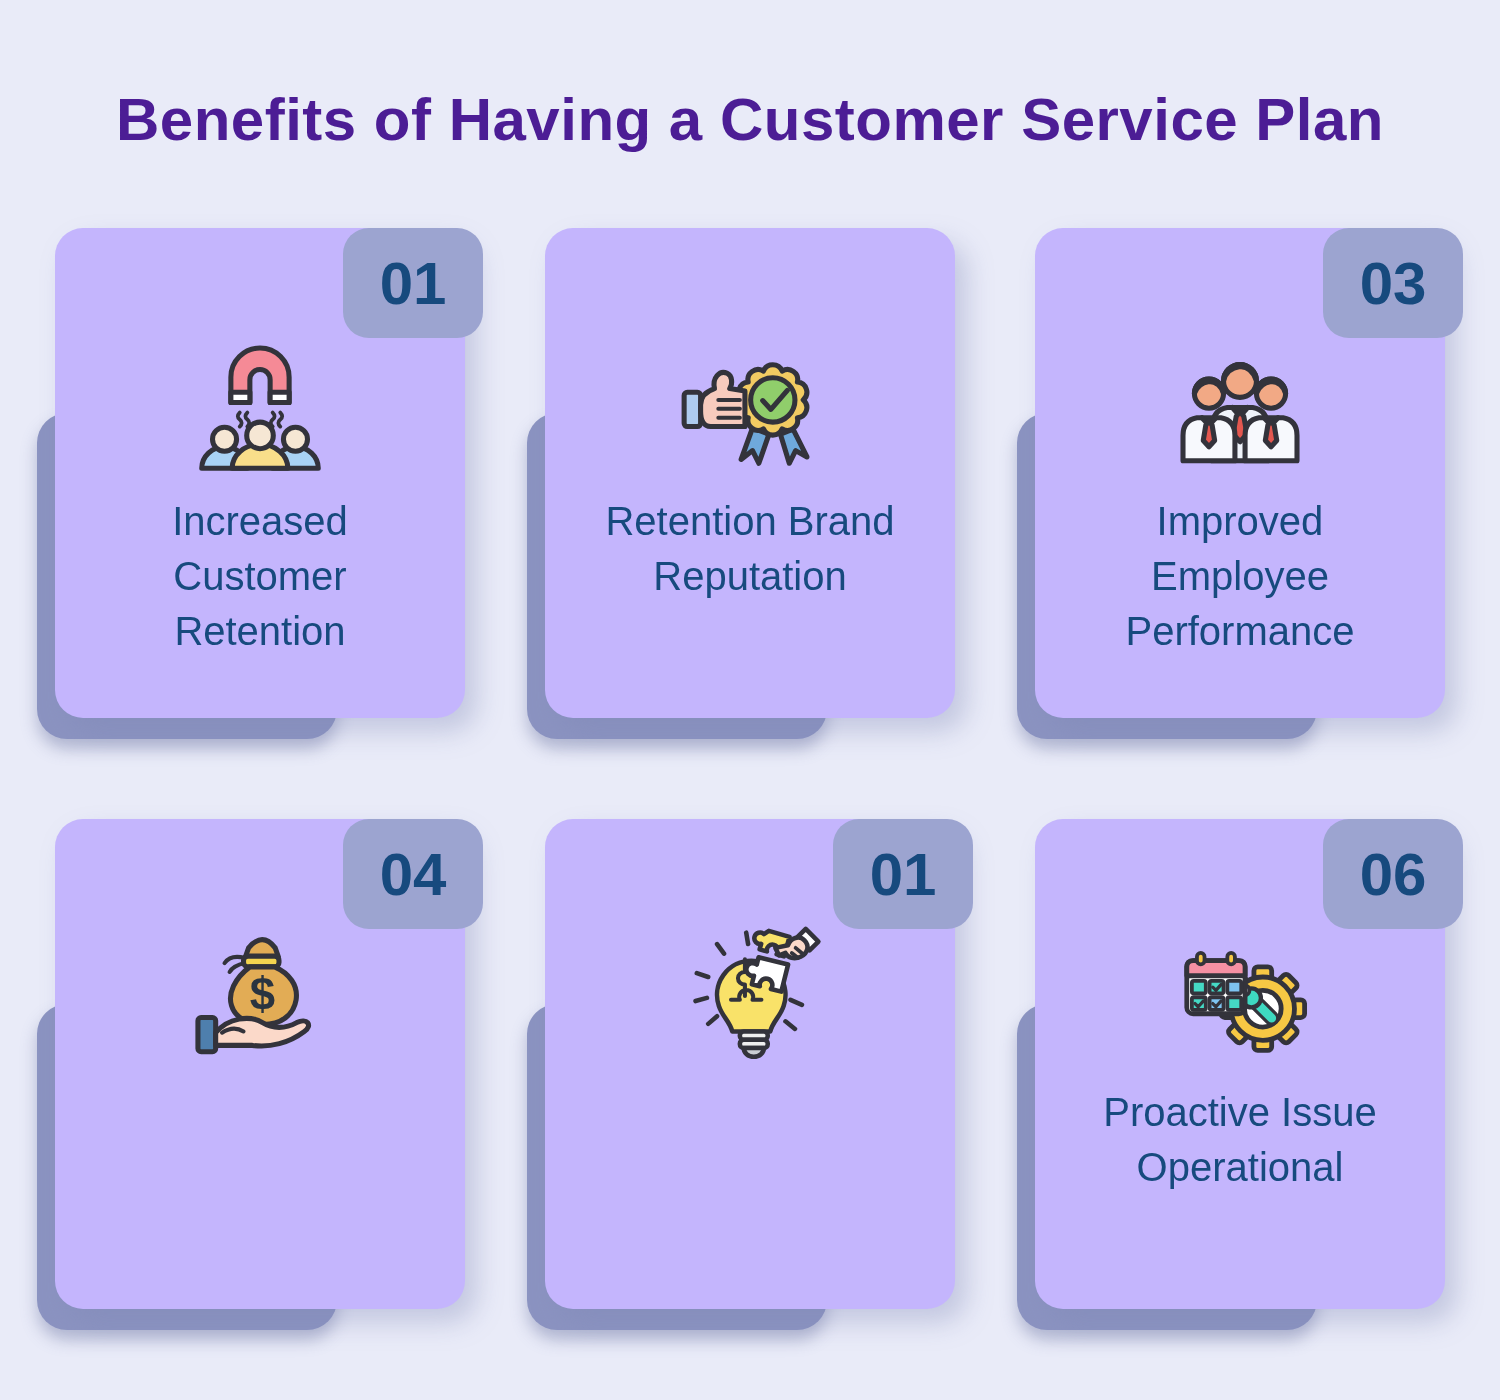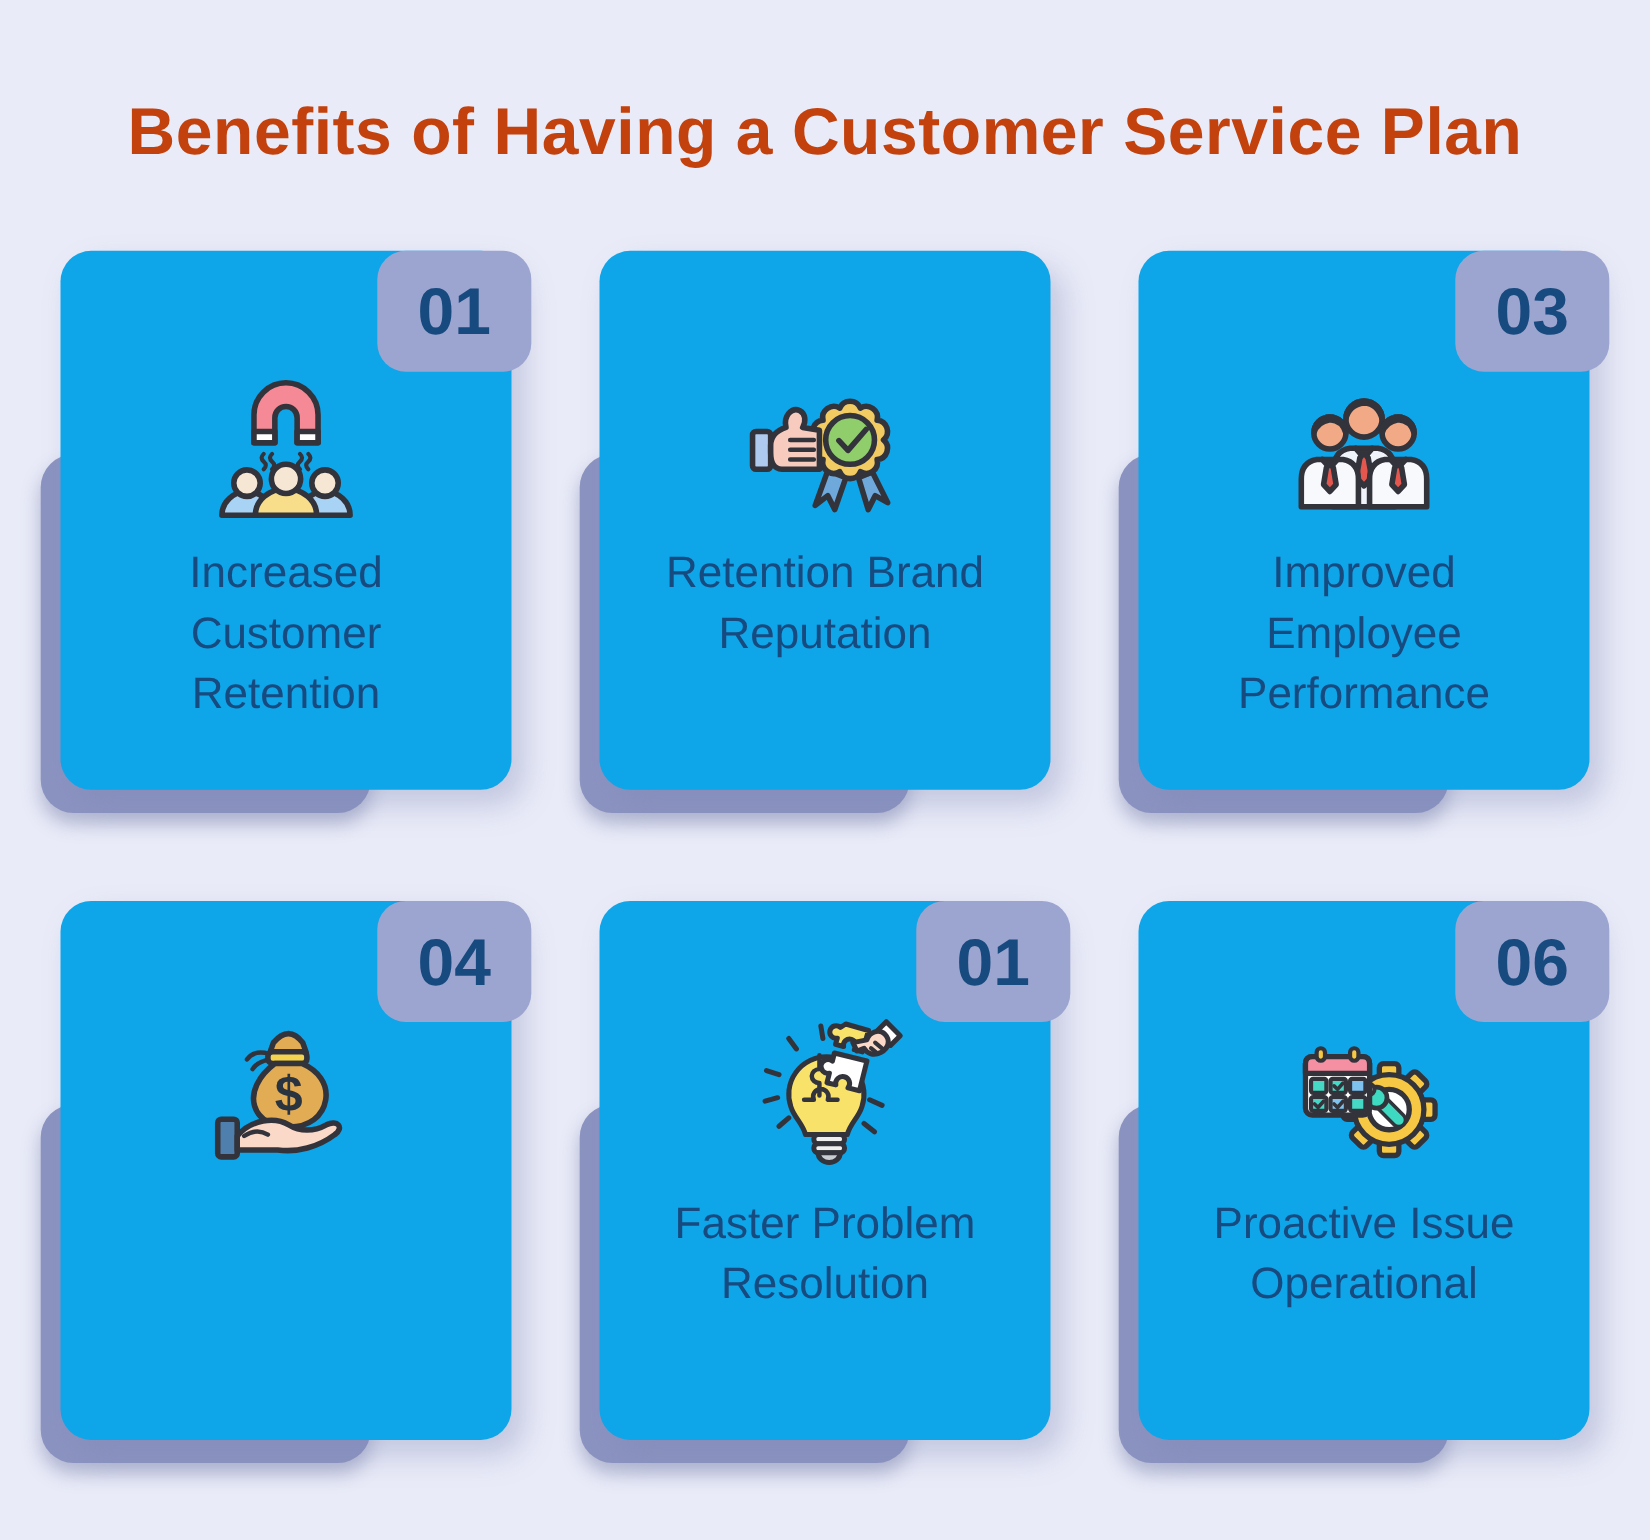--- a/index.html
+++ b/index.html
@@ -3,36 +3,36 @@
 <meta charset="utf-8">
 <style>
   html,body{margin:0;padding:0;}
   body{
     width:1500px;height:1400px;position:relative;overflow:hidden;
     background:#E9EBF8;
     font-family:"Liberation Sans","DejaVu Sans",sans-serif;
   }
   .title{
     position:absolute;top:85px;left:0;right:0;
-    text-align:center;font-size:60px;font-weight:700;color:#c2410c;
+    text-align:center;font-size:60px;font-weight:700;color:#4c1d95;
     letter-spacing:.5px;margin:0;
   }
   .grid{
     position:absolute;top:228px;left:55px;
     display:grid;grid-template-columns:repeat(3,410px);
     column-gap:80px;row-gap:101px;
   }
   .card-wrap{position:relative;width:410px;height:490px;}
   .accent{
     position:absolute;left:-18px;top:185px;width:300px;height:326px;
     background:#8B93C1;border-radius:30px;
     box-shadow:0 10px 16px rgba(110,120,165,.45);
   }
   .card{
-    position:relative;width:410px;height:490px;background:#0ea5e9;
+    position:relative;width:410px;height:490px;background:#c4b5fd;
     border-radius:28px;box-shadow:12px 14px 26px rgba(125,135,180,.35);
     display:flex;flex-direction:column;align-items:center;
   }
   .badge{
     position:absolute;top:0;right:-18px;width:140px;height:110px;
     background:#9CA4D0;border-radius:26px;
     display:flex;align-items:center;justify-content:center;
     font-size:60px;font-weight:700;color:#174A7E;
   }
   .icon-box{
@@ -173,22 +173,20 @@
             </g>
             <path d="M104 7 l10 10 -7 7 -10 -10 Z" fill="#FFFFFF"></path>
             <path d="M90 20 C92 14 99 12 103 16 C107 20 106 26 100 29 C95 31.5 90 30 88 26 L83 28 L80 22 Z" fill="#FBD9C9"></path>
             <path d="M96 22 l6 5 M93 26 l5 4" stroke-width="3"></path>
             <rect x="52" y="88" width="22" height="6.5" rx="3" fill="#EFEFEF"></rect>
             <rect x="52" y="94.5" width="22" height="6.5" rx="3" fill="#EFEFEF"></rect>
             <path d="M55 101 h16 a8 7 0 0 1 -16 0 Z" fill="#C9CDD2"></path>
           </g>
         </svg>
       </div>
-      <div class="label">Faster Problem
-Resolution</div>
     </div>
   </div>
 
   <div class="card-wrap">
     <div class="accent"></div>
     <div class="card">
       <div class="badge">06</div>
       <div class="icon-box">
         <svg viewBox="0 0 120 120" width="152" height="152" aria-hidden="true">
           <g fill="none" stroke="#33333B" stroke-width="3.8" stroke-linejoin="round" stroke-linecap="round">

